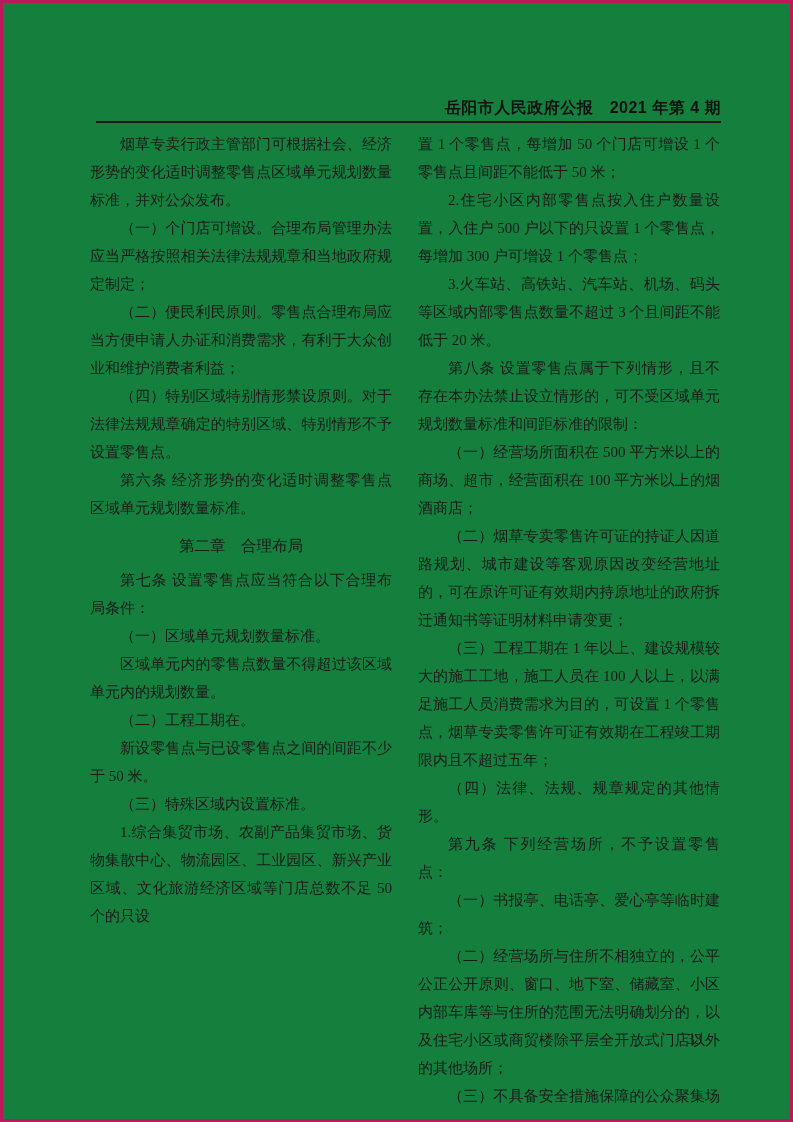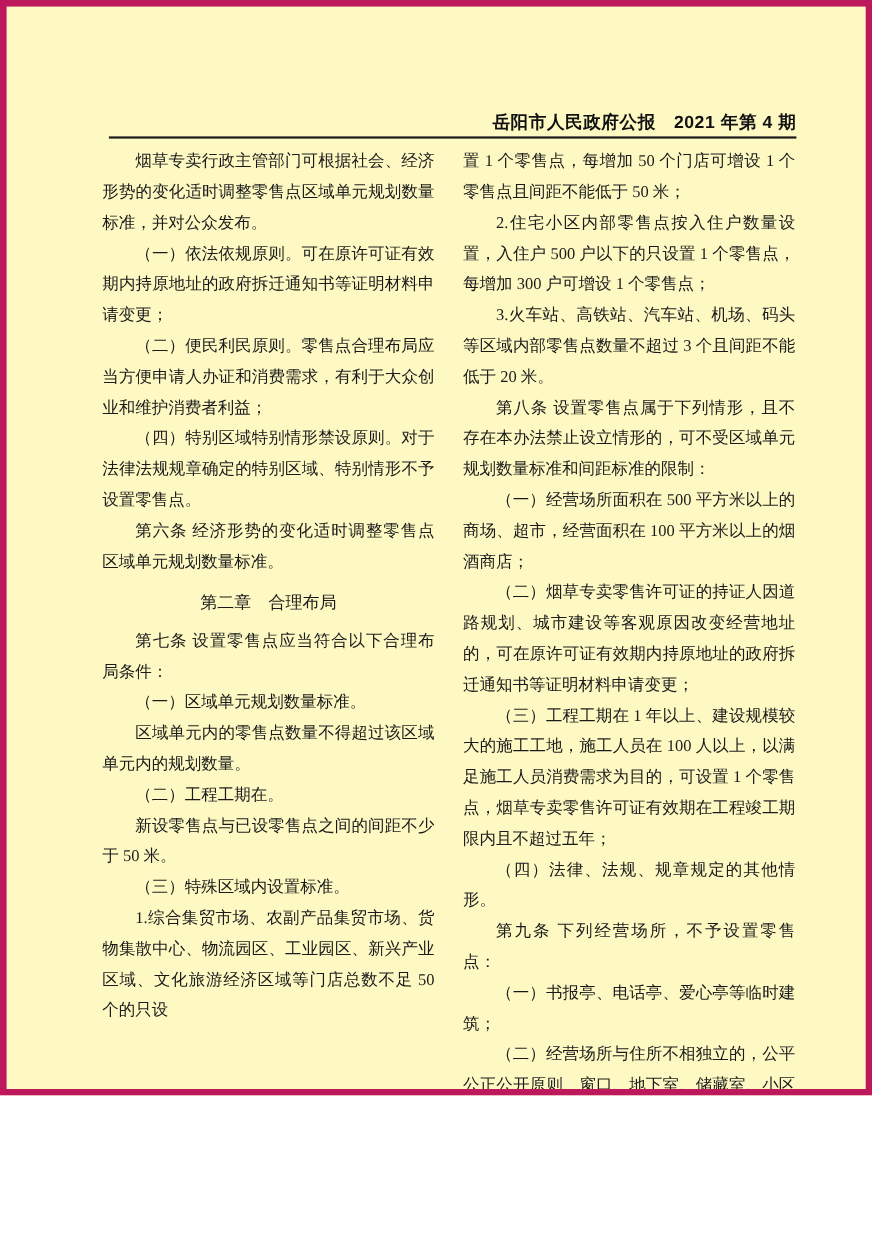--- a/index.html
+++ b/index.html
@@ -3,24 +3,24 @@
 <meta charset="utf-8">
 <style>
   html, body {
     margin: 0;
     padding: 0;
     background: #ffffff;
   }
   .page {
     position: relative;
     width: 793px;
-    height: 996px;
-    background: #fef9c3;
+    height: 1122px;
+    background: #15803d;
     box-sizing: border-box;
-    border: 6px solid #be185d;
+    border: 3px solid #be185d;
     font-family: "Liberation Serif", "DejaVu Serif", serif;
     color: #1a1a1a;
     overflow: hidden;
   }
   .page-header {
     position: absolute;
     top: 95px;
     left: 93px;
     width: 625px;
     text-align: right;
@@ -86,21 +86,21 @@
 <div class="page">
 
   <div class="page-header">岳阳市人民政府公报　2021 年第 4 期</div>
 
   <div class="header-rule"></div>
 
   <div class="content">
 
     <div class="column">
       <p class="para">烟草专卖行政主管部门可根据社会、经济形势的变化适时调整零售点区域单元规划数量标准，并对公众发布。</p>
-      <p class="para">（一）依法依规原则。可在原许可证有效期内持原地址的政府拆迁通知书等证明材料申请变更；</p>
+      <p class="para">（一）个门店可增设。合理布局管理办法应当严格按照相关法律法规规章和当地政府规定制定；</p>
       <p class="para">（二）便民利民原则。零售点合理布局应当方便申请人办证和消费需求，有利于大众创业和维护消费者利益；</p>
       <p class="para">（四）特别区域特别情形禁设原则。对于法律法规规章确定的特别区域、特别情形不予设置零售点。</p>
       <p class="para">第六条 经济形势的变化适时调整零售点区域单元规划数量标准。</p>
       <p class="chapter">第二章　合理布局</p>
       <p class="para">第七条 设置零售点应当符合以下合理布局条件：</p>
       <p class="para">（一）区域单元规划数量标准。</p>
       <p class="para">区域单元内的零售点数量不得超过该区域单元内的规划数量。</p>
       <p class="para">（二）工程工期在。</p>
       <p class="para">新设零售点与已设零售点之间的间距不少于 50 米。</p>
       <p class="para">（三）特殊区域内设置标准。</p>

